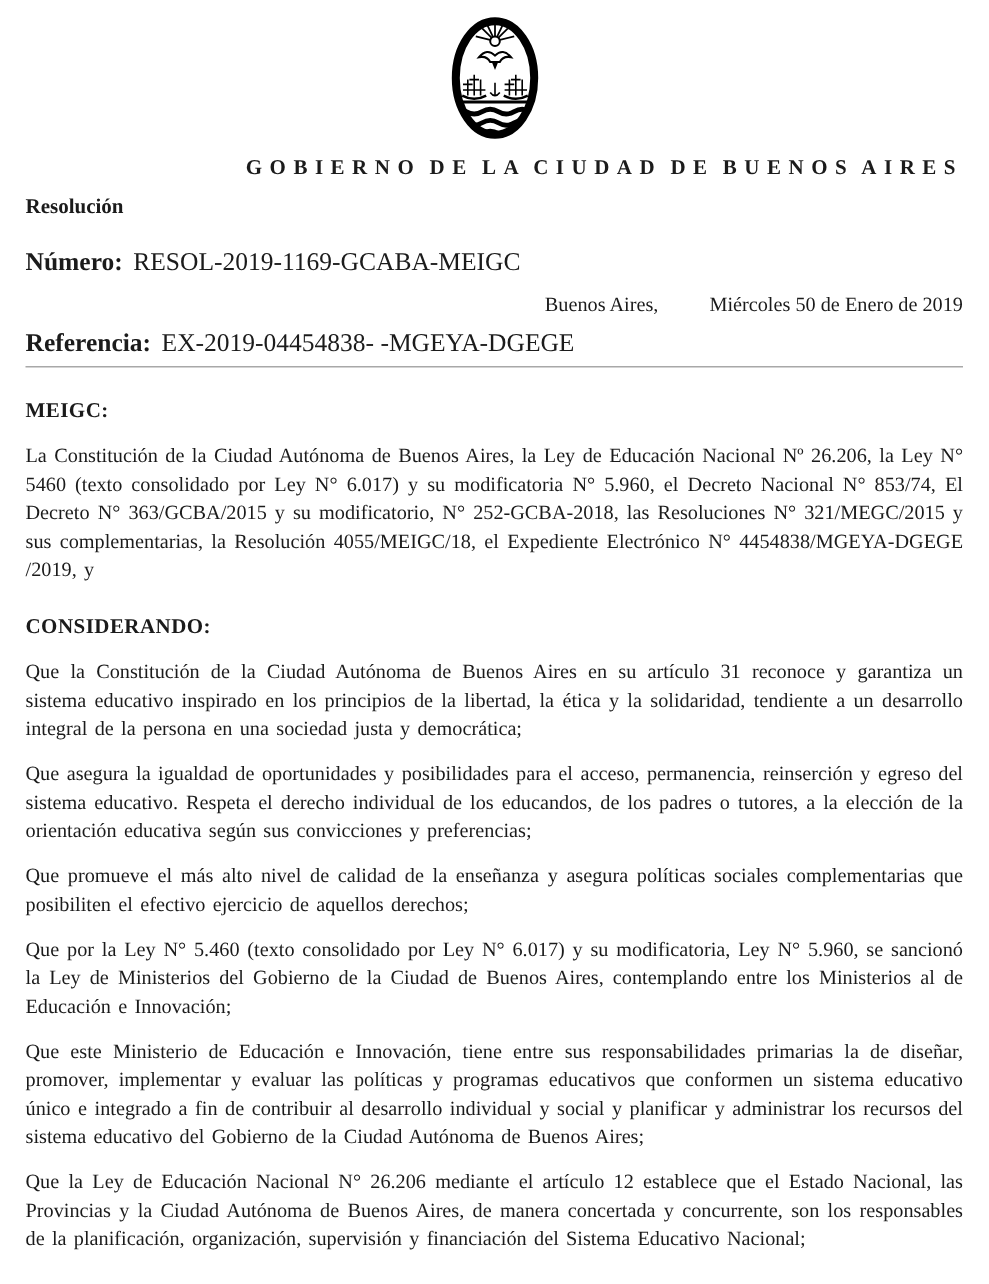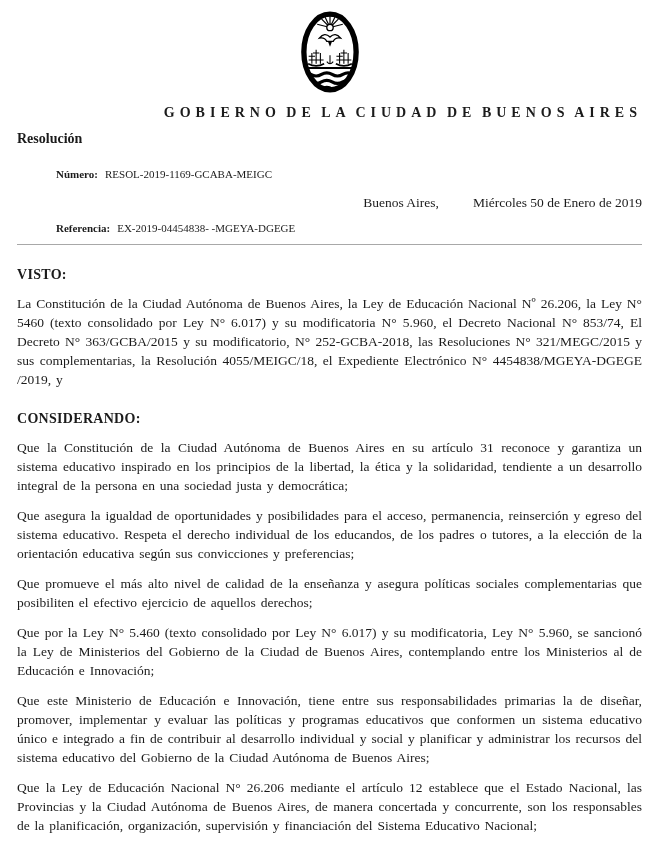--- a/index.html
+++ b/index.html
@@ -34,23 +34,22 @@
     margin-top: 9px;
     white-space: nowrap;
   }
   .doc-type {
     text-align: left;
     font-weight: bold;
     font-size: 14px;
     margin-top: 10px;
   }
   .meta-line {
-    font-size: 11px;
+    font-size: 17px;
     line-height: 17px;
-    margin-left: 39px;
   }
   .meta-numero { margin-top: 19px; }
   .meta-date {
     display: flex;
     justify-content: flex-end;
     align-items: baseline;
     gap: 34px;
     margin-top: 12px;
     font-size: 13.5px;
   }
@@ -153,21 +152,21 @@
     <span>Buenos Aires,</span>
     <span>Miércoles 50 de Enero de 2019</span>
   </div>
 
   <div class="meta-line meta-ref">
     <span class="label">Referencia:</span><span>EX-2019-04454838- -MGEYA-DGEGE</span>
   </div>
 
   <hr class="rule">
 
-  <div class="section-heading">VISTO:</div>
+  <div class="section-heading">MEIGC:</div>
   <p class="par">La Constitución de la Ciudad Autónoma de Buenos Aires, la Ley de Educación Nacional Nº 26.206, la Ley N° 5460 (texto consolidado por Ley N° 6.017) y su modificatoria N° 5.960, el Decreto Nacional N° 853/74, El Decreto N° 363/GCBA/2015 y su modificatorio, N° 252-GCBA-2018, las Resoluciones N° 321/MEGC/2015 y sus complementarias, la Resolución 4055/MEIGC/18, el Expediente Electrónico N° 4454838/MGEYA-DGEGE /2019, y</p>
 
   <div class="section-heading">CONSIDERANDO:</div>
   <p class="par">Que la Constitución de la Ciudad Autónoma de Buenos Aires en su artículo 31 reconoce y garantiza un sistema educativo inspirado en los principios de la libertad, la ética y la solidaridad, tendiente a un desarrollo integral de la persona en una sociedad justa y democrática;</p>
   <p class="par">Que asegura la igualdad de oportunidades y posibilidades para el acceso, permanencia, reinserción y egreso del sistema educativo. Respeta el derecho individual de los educandos, de los padres o tutores, a la elección de la orientación educativa según sus convicciones y preferencias;</p>
   <p class="par">Que promueve el más alto nivel de calidad de la enseñanza y asegura políticas sociales complementarias que posibiliten el efectivo ejercicio de aquellos derechos;</p>
   <p class="par">Que por la Ley N° 5.460 (texto consolidado por Ley N° 6.017) y su modificatoria, Ley N° 5.960, se sancionó la Ley de Ministerios del Gobierno de la Ciudad de Buenos Aires, contemplando entre los Ministerios al de Educación e Innovación;</p>
   <p class="par">Que este Ministerio de Educación e Innovación, tiene entre sus responsabilidades primarias la de diseñar, promover, implementar y evaluar las políticas y programas educativos que conformen un sistema educativo único e integrado a fin de contribuir al desarrollo individual y social y planificar y administrar los recursos del sistema educativo del Gobierno de la Ciudad Autónoma de Buenos Aires;</p>
   <p class="par">Que la Ley de Educación Nacional N° 26.206 mediante el artículo 12 establece que el Estado Nacional, las Provincias y la Ciudad Autónoma de Buenos Aires, de manera concertada y concurrente, son los responsables de la planificación, organización, supervisión y financiación del Sistema Educativo Nacional;</p>
 

